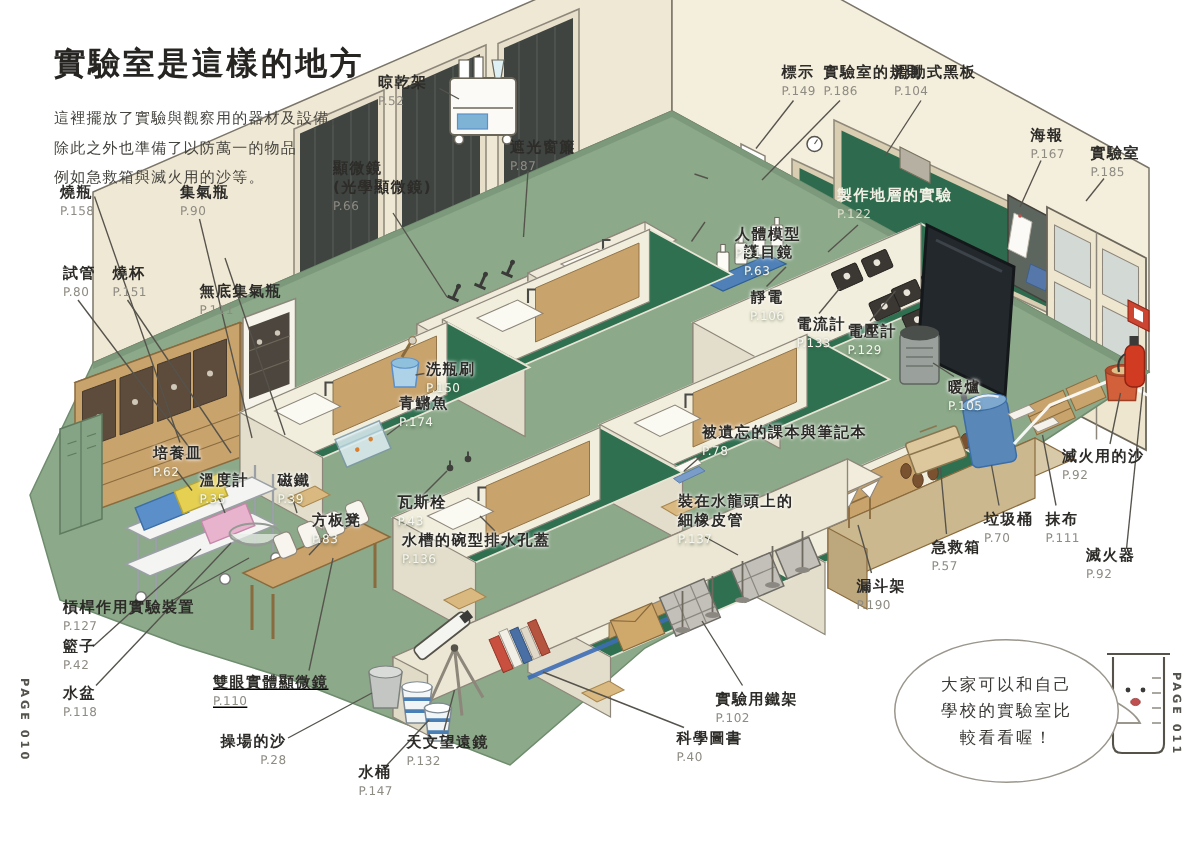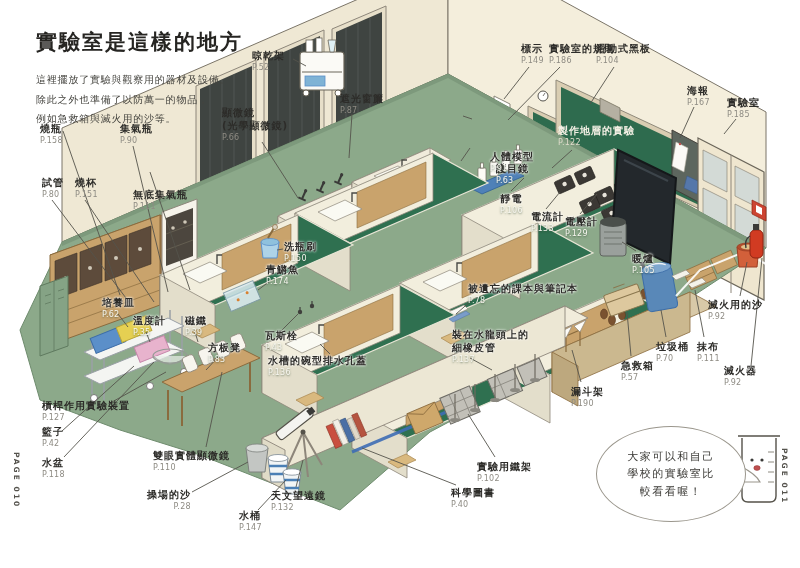--- a/index.html
+++ b/index.html
@@ -708,21 +708,21 @@
       <div class="label-page">P.127</div>
     </div>
     <div class="label dark" style="left: 42px; top: 425px;">
       <div class="label-name">籃子</div>
       <div class="label-page">P.42</div>
     </div>
     <div class="label dark" style="left: 42px; top: 456px;">
       <div class="label-name">水盆</div>
       <div class="label-page">P.118</div>
     </div>
-    <div class="label dark" style="left: 153px; top: 449px;">
+    <div class="label dark" style="left: 142px; top: 449px; text-decoration: underline;">
       <div class="label-name">雙眼實體顯微鏡</div>
       <div class="label-page">P.110</div>
     </div>
     <div class="label dark" style="left: 147px; top: 488px; text-align: right;">
       <div class="label-name">操場的沙</div>
       <div class="label-page">P.28</div>
     </div>
     <div class="label dark" style="left: 271px; top: 489px;">
       <div class="label-name">天文望遠鏡</div>
       <div class="label-page">P.132</div>

